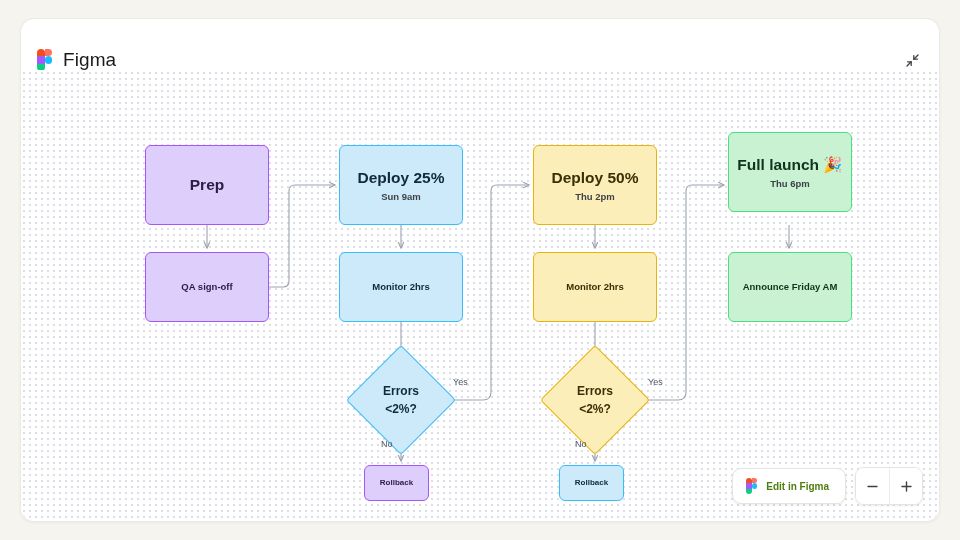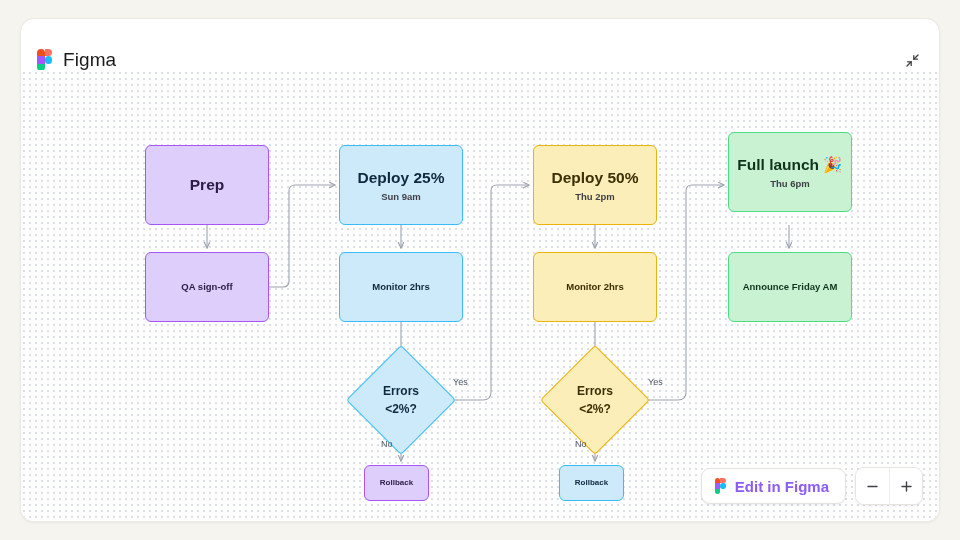--- a/index.html
+++ b/index.html
@@ -105,21 +105,21 @@
   
   #controls {
     position: absolute; right: 16px; bottom: 16px;
     display: flex; align-items: center; gap: 9px;
   }
   #edit-in-figma {
     height: 36px; display:flex; align-items:center; gap:9px;
     background:#fff; border:1px solid #e6e4de; border-radius: 9px;
     padding: 0 16px 0 13px; cursor: pointer;
     box-shadow: 0 1px 3px rgba(0,0,0,.07);
-    font-size: 15px; font-weight: bold; color:#8b5cf6;
+    font-size: 10px; font-weight: bold; color:#4d7c0f;
   }
   #edit-in-figma .figma-logo { width:11px; height:16px; }
   #edit-in-figma .fg-tl,#edit-in-figma .fg-tr{height:5.4px;width:5.5px;}
   #edit-in-figma .fg-tr{left:5.5px;}
   #edit-in-figma .fg-ml{top:5.4px;height:5.3px;width:5.5px;}
   #edit-in-figma .fg-mr{top:5.4px;left:5.5px;height:5.3px;width:5.3px;}
   #edit-in-figma .fg-bl{top:10.7px;height:5.3px;width:5.5px;}
   .zoom-group {
     display:flex; background:#fff; border:1px solid #e6e4de; border-radius: 9px;
     box-shadow: 0 1px 3px rgba(0,0,0,.07); overflow:hidden;

